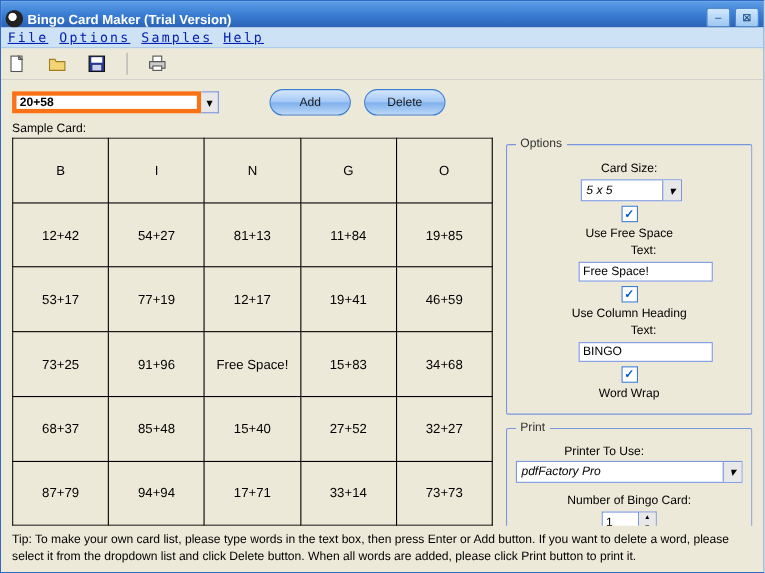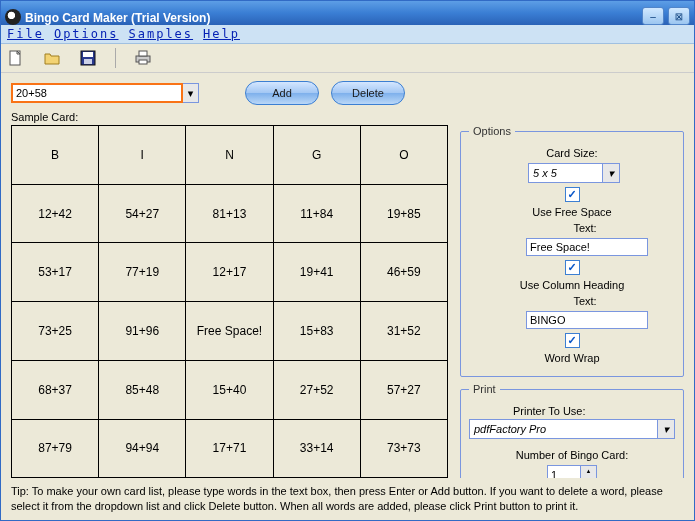--- a/index.html
+++ b/index.html
@@ -10,21 +10,21 @@
   .titlebar-btns { display: flex; gap: 4px; }
   .tbtn { width: 20px; height: 16px; background: linear-gradient(to bottom,#d0e8ff,#9cc6f0); border: 1px solid #5185c9; border-radius: 3px; display: flex; align-items: center; justify-content: center; font-size: 10px; color: #0a3d7a; cursor: pointer; }
   .menubar { height: 18px; background: #cde2f4; border-bottom: 1px solid #a0c0e0; display: flex; align-items: center; padding: 0 6px; gap: 10px; color: #0622b4; }
   .menubar span { cursor: pointer; text-decoration: underline; letter-spacing: 2px; font-family: monospace; font-size: 12px; }
   .toolbar { height: 28px; background: #ece9d8; border-bottom: 1px solid #ccc; display: flex; align-items: center; padding: 0 6px; gap: 18px; }
   .tool-icon { width: 18px; height: 18px; display: flex; align-items: center; justify-content: center; cursor: pointer; }
   .tool-sep { width: 1px; height: 20px; background: #aaa; }
   .client { flex: 1; background: #ece9d8; padding: 8px 10px 6px 10px; display: flex; flex-direction: column; overflow: hidden; }
   .row1 { display: flex; align-items: center; gap: 12px; margin-bottom: 6px; }
   .combo { width: 188px; display: flex; }
-  .combo input { flex: 1; height: 20px; border: 2px solid #f97316; padding: 0 3px; font-family: inherit; font-size: 11px; box-sizing: border-box; }
+  .combo input { flex: 1; height: 20px; border: 4px solid #f97316; padding: 0 3px; font-family: inherit; font-size: 11px; box-sizing: border-box; font-weight: bold; }
   .combo .drop { width: 16px; height: 20px; border: 1px solid #7a96df; border-left: none; background: #e8e8e8; display: flex; align-items: center; justify-content: center; cursor: pointer; box-sizing: border-box; }
   .pillbtn { width: 72px; height: 22px; border-radius: 12px; background: linear-gradient(to bottom,#d4e6ff 0%,#a4c8f4 48%,#7fb1ec 52%,#bad7f7 100%); border: 1px solid #3c7fd2; color: #1a1a1a; display: flex; align-items: center; justify-content: center; cursor: pointer; }
   .midrow { flex: 1; display: flex; gap: 12px; overflow: hidden; }
   .leftcol { flex: 1; display: flex; flex-direction: column; }
   .label { margin-bottom: 2px; }
   .bingo-grid { flex: 1; border: 1px solid #000; border-collapse: collapse; width: 100%; }
   .bingo-grid td { border: 1px solid #000; text-align: center; width: 20%; font-size: 12px; padding: 0; height: 16.6%; }
   .rightcol { width: 224px; display: flex; flex-direction: column; gap: 6px; }
   fieldset { border: 1px solid #7a96df; border-radius: 2px; padding: 6px 8px 8px 8px; margin: 0; }
   legend { padding: 0 4px; color: #333; }
@@ -126,28 +126,28 @@
                 <td>77+19</td>
                 <td>12+17</td>
                 <td>19+41</td>
                 <td>46+59</td>
               </tr>
           <tr>
                 <td>73+25</td>
                 <td>91+96</td>
                 <td>Free Space!</td>
                 <td>15+83</td>
-                <td>31+52</td>
+                <td>34+68</td>
               </tr>
           <tr>
                 <td>68+37</td>
                 <td>85+48</td>
                 <td>15+40</td>
                 <td>27+52</td>
-                <td>57+27</td>
+                <td>32+27</td>
               </tr>
           <tr>
                 <td>87+79</td>
                 <td>94+94</td>
                 <td>17+71</td>
                 <td>33+14</td>
                 <td>73+73</td>
               </tr>
         </tbody>
           </table>

